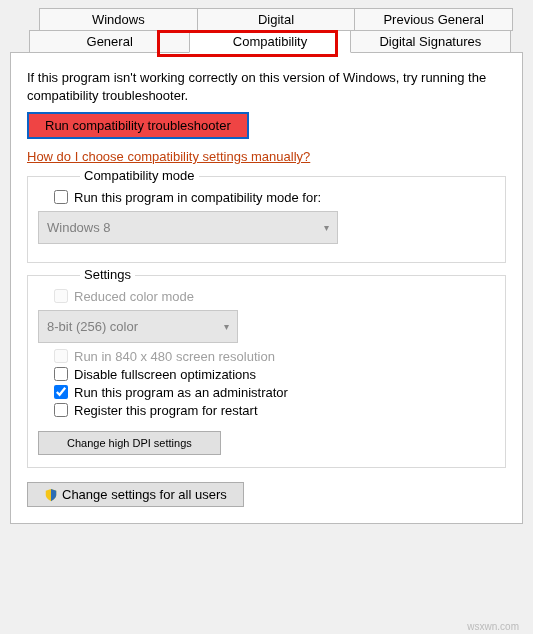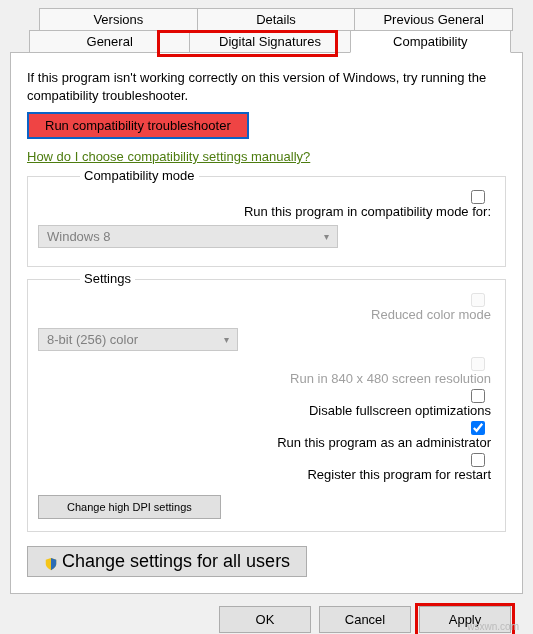--- a/index.html
+++ b/index.html
@@ -81,21 +81,21 @@
       font-size: 13px;
       cursor: default;
     }
     .btn-troubleshooter {
       border: 2px solid #0a63c6;
       background: #ef4444;
       padding: 4px 16px;
       margin-bottom: 10px;
     }
     .link {
-      color: #4d7c0f;
+      color: #c2410c;
       text-decoration: underline;
       cursor: pointer;
       font-size: 13px;
     }
     .group {
       border: 1px solid #d9d9d9;
       padding: 10px 10px 12px 10px;
       margin-top: 12px;
       position: relative;
     }
@@ -103,35 +103,34 @@
       position: absolute;
       top: -9px;
       left: 8px;
       background: #fff;
       padding: 0 4px;
       font-size: 13px;
       margin-left: 44px;
     }
     .check-row {
       display: flex;
-      align-items: flex-end;
-      margin: 3px 4px;
-      font-size: 13px;
-      flex-direction: column;
+      align-items: flex-start;
+      margin: 3px 16px;
+      font-size: 13px;
     }
     .check-row input[type=checkbox] {
       width: 14px;
       height: 14px;
       margin: 0 6px 0 0;
     }
     .check-row.disabled { color: #a0a0a0; }
     .check-row.disabled input { opacity: 0.6; }
     .combo {
       width: 300px;
-      height: 23px;
+      height: 33px;
       border: 1px solid #c8c8c8;
       background: #e6e6e6;
       color: #808080;
       display: flex;
       align-items: center;
       justify-content: space-between;
       padding: 0 8px;
       margin: 6px 0;
       font-size: 13px;
     }
@@ -146,21 +145,21 @@
       font-size: 11px;
     }
     .btn-allusers {
       display: inline-flex;
       align-items: center;
       gap: 4px;
       background: #e1e1e1;
       border: 1px solid #adadad;
       padding: 4px 16px;
       font-family: inherit;
-      font-size: 18px;
+      font-size: 13px;
       margin-top: 14px;
     }
     .shield-icon {
       width: 14px;
       height: 14px;
       display: inline-block;
     }
     .footer {
       display: flex;
       justify-content: flex-end;
@@ -183,28 +182,28 @@
       pointer-events: none;
     }
   </style>
 </head>
 <body>
 
 <div class="dialog">
 
   <div class="tabs-container">
     <div class="tabs-row row1">
-      <div class="tab">Versions</div>
-      <div class="tab">Details</div>
+      <div class="tab">Windows</div>
+      <div class="tab">Digital</div>
       <div class="tab">Previous General</div>
     </div>
     <div class="tabs-row row2">
       <div class="tab">General</div>
+      <div class="tab active">Compatibility</div>
       <div class="tab">Digital Signatures</div>
-      <div class="tab active">Compatibility</div>
     </div>
     <div class="highlight-red-tab"></div>
 
     <div class="tab-content">
 
       <div class="intro-text">If this program isn't working correctly on this version of Windows, try running the compatibility troubleshooter.</div>
 
       <button class="btn btn-troubleshooter">Run compatibility troubleshooter</button>
 
       <div><a class="link">How do I choose compatibility settings manually?</a></div>
@@ -263,22 +262,16 @@
             <path d="M8 1 L14 3 L14 8 C14 12 8 15 8 15 C8 15 2 12 2 8 L2 3 Z" fill="#f5c518"></path>
             <path d="M8 1 L14 3 L14 8 C14 12 8 15 8 15 L8 1 Z" fill="#2d6db5"></path>
           </svg>
         </span>
         <span>Change settings for all users</span>
       </button>
 
     </div>
   </div>
 
-  <div class="footer">
-    <button class="btn">OK</button>
-    <button class="btn">Cancel</button>
-    <button class="btn">Apply</button>
-    <div class="highlight-red-apply"></div>
-  </div>
 
   <div style="position:absolute; bottom:2px; right:14px; font-size:10px; color:#bbb;">wsxwn.com</div>
 
 </div>
 
 </body></html>

